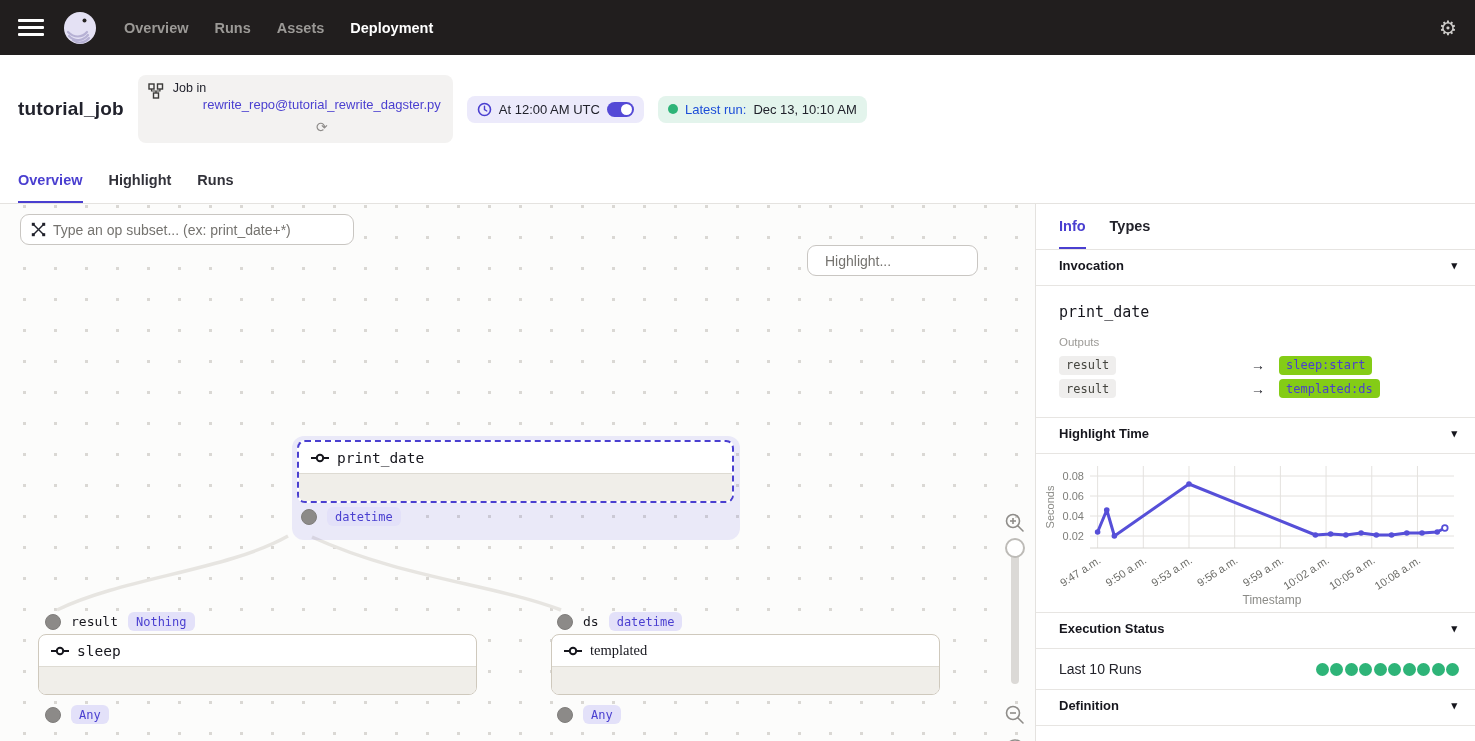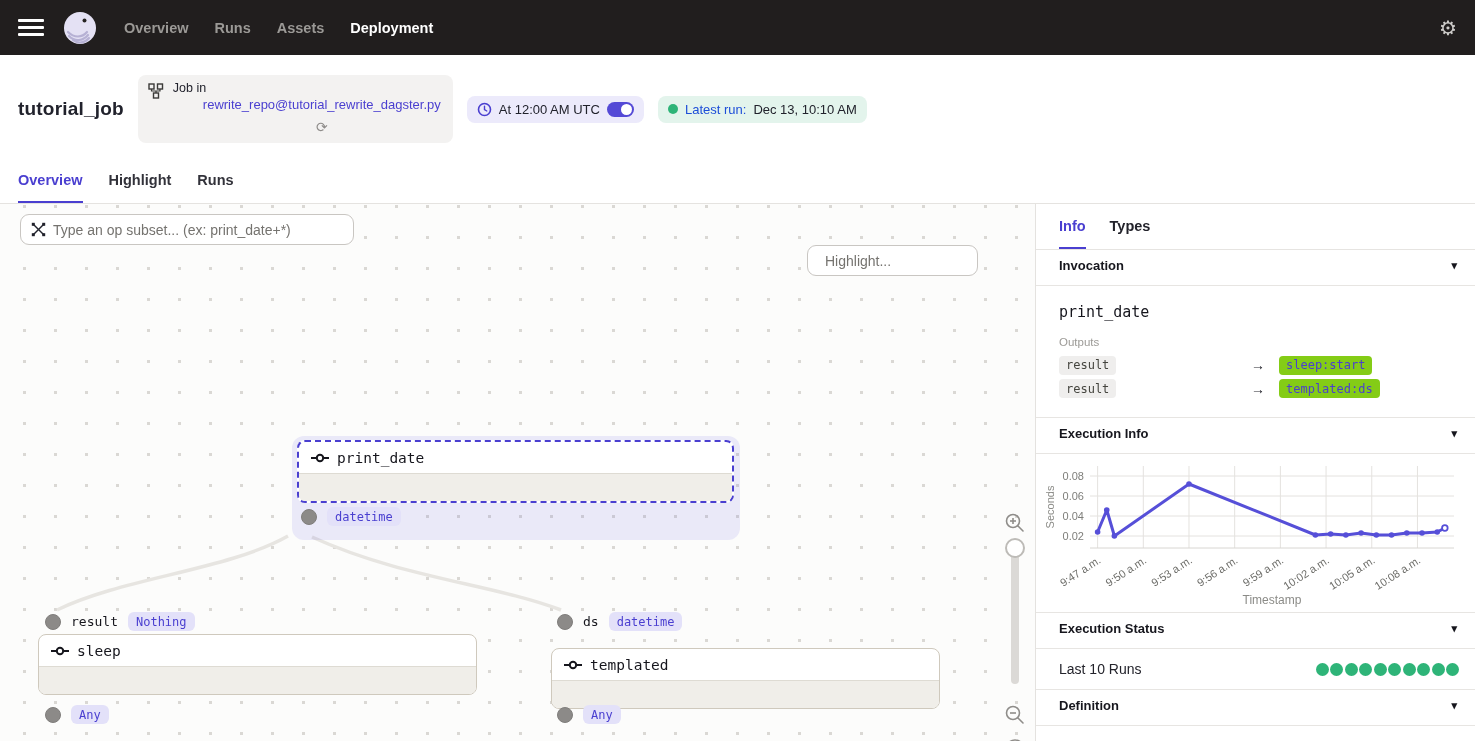--- a/index.html
+++ b/index.html
@@ -69,21 +69,21 @@
   .edges { position:absolute; left:0; top:0; pointer-events:none; }
   .halo { position:absolute; left:292px; top:232px; width:448px; height:104px;
           background:rgba(79,67,221,0.10); border-radius:12px; }
   .opnode { background:#fff; border:1.5px solid #CFC9BD; border-radius:8px; overflow:hidden; cursor:pointer; }
   .opnode.selected { border:2.5px dashed #4A3FD0; }
   .opnode .title { display:flex; align-items:center; gap:8px; padding:0 12px; height:31px;
                    font-size:14.5px; color:#16161D; }
   .opnode .body { height:28px; background:#F0EEE9; border-top:1px solid #DEDBD3; }
   #node-print-date { position:absolute; left:5px; top:4px; width:437px; height:63px; }
   #node-sleep { position:absolute; left:38px; top:430px; width:439px; height:61px; }
-  #node-templated { position:absolute; left:551px; top:444px; width:389px; height:61px; }
+  #node-templated { position:absolute; left:551px; top:430px; width:389px; height:61px;font-family:Liberation Serif, serif; }
   .port-row { position:absolute; display:flex; align-items:center; gap:10px; }
   .port { width:16px; height:16px; border-radius:50%; background:#8C8A88; border:1px solid #807E7C; flex:none; }
   .port-name { font-size:13px; color:#16161D; }
   .type-badge { background:#E3E1F9; color:#4A3FD0; font-size:12px; padding:2.5px 8px; border-radius:6px; }
 
   
   .zoomcol { position:absolute; right:5px; top:308px; width:30px; display:flex; flex-direction:column; align-items:center; }
   .zslider { position:relative; width:20px; height:150px; margin-top:4px; }
   .ztrack { position:absolute; left:6px; top:6px; width:8px; height:140px; background:#DBD9D6; border-radius:4px; }
   .zknob { position:absolute; left:0; top:0; width:20px; height:20px; border-radius:50%;
@@ -321,21 +321,21 @@
         <span class="lav-badge mono">sleep:start</span>
       </div>
       <div class="out-row">
         <span class="out-name-wrap"><span class="gray-badge mono">result</span></span>
         <span class="arrow">→</span>
         <span class="lav-badge mono">templated:ds</span>
       </div>
     </div>
 
     <div class="sect-head">
-      <span>Execution Info</span>
+      <span>Highlight Time</span>
       <span class="caret">▾</span>
     </div>
     <div class="chart-wrap">
       <svg id="exec-chart" width="424" height="150">
           <line x1="46" y1="78" x2="410" y2="78" stroke="#E4E2DF" stroke-width="1"></line>
           <text x="40" y="82" text-anchor="end" font-size="11" fill="#7E7E7A">0.02</text>
           <line x1="46" y1="57.99999999999999" x2="410" y2="57.99999999999999" stroke="#E4E2DF" stroke-width="1"></line>
           <text x="40" y="61.99999999999999" text-anchor="end" font-size="11" fill="#7E7E7A">0.04</text>
           <line x1="46" y1="38" x2="410" y2="38" stroke="#E4E2DF" stroke-width="1"></line>
           <text x="40" y="42" text-anchor="end" font-size="11" fill="#7E7E7A">0.06</text>

